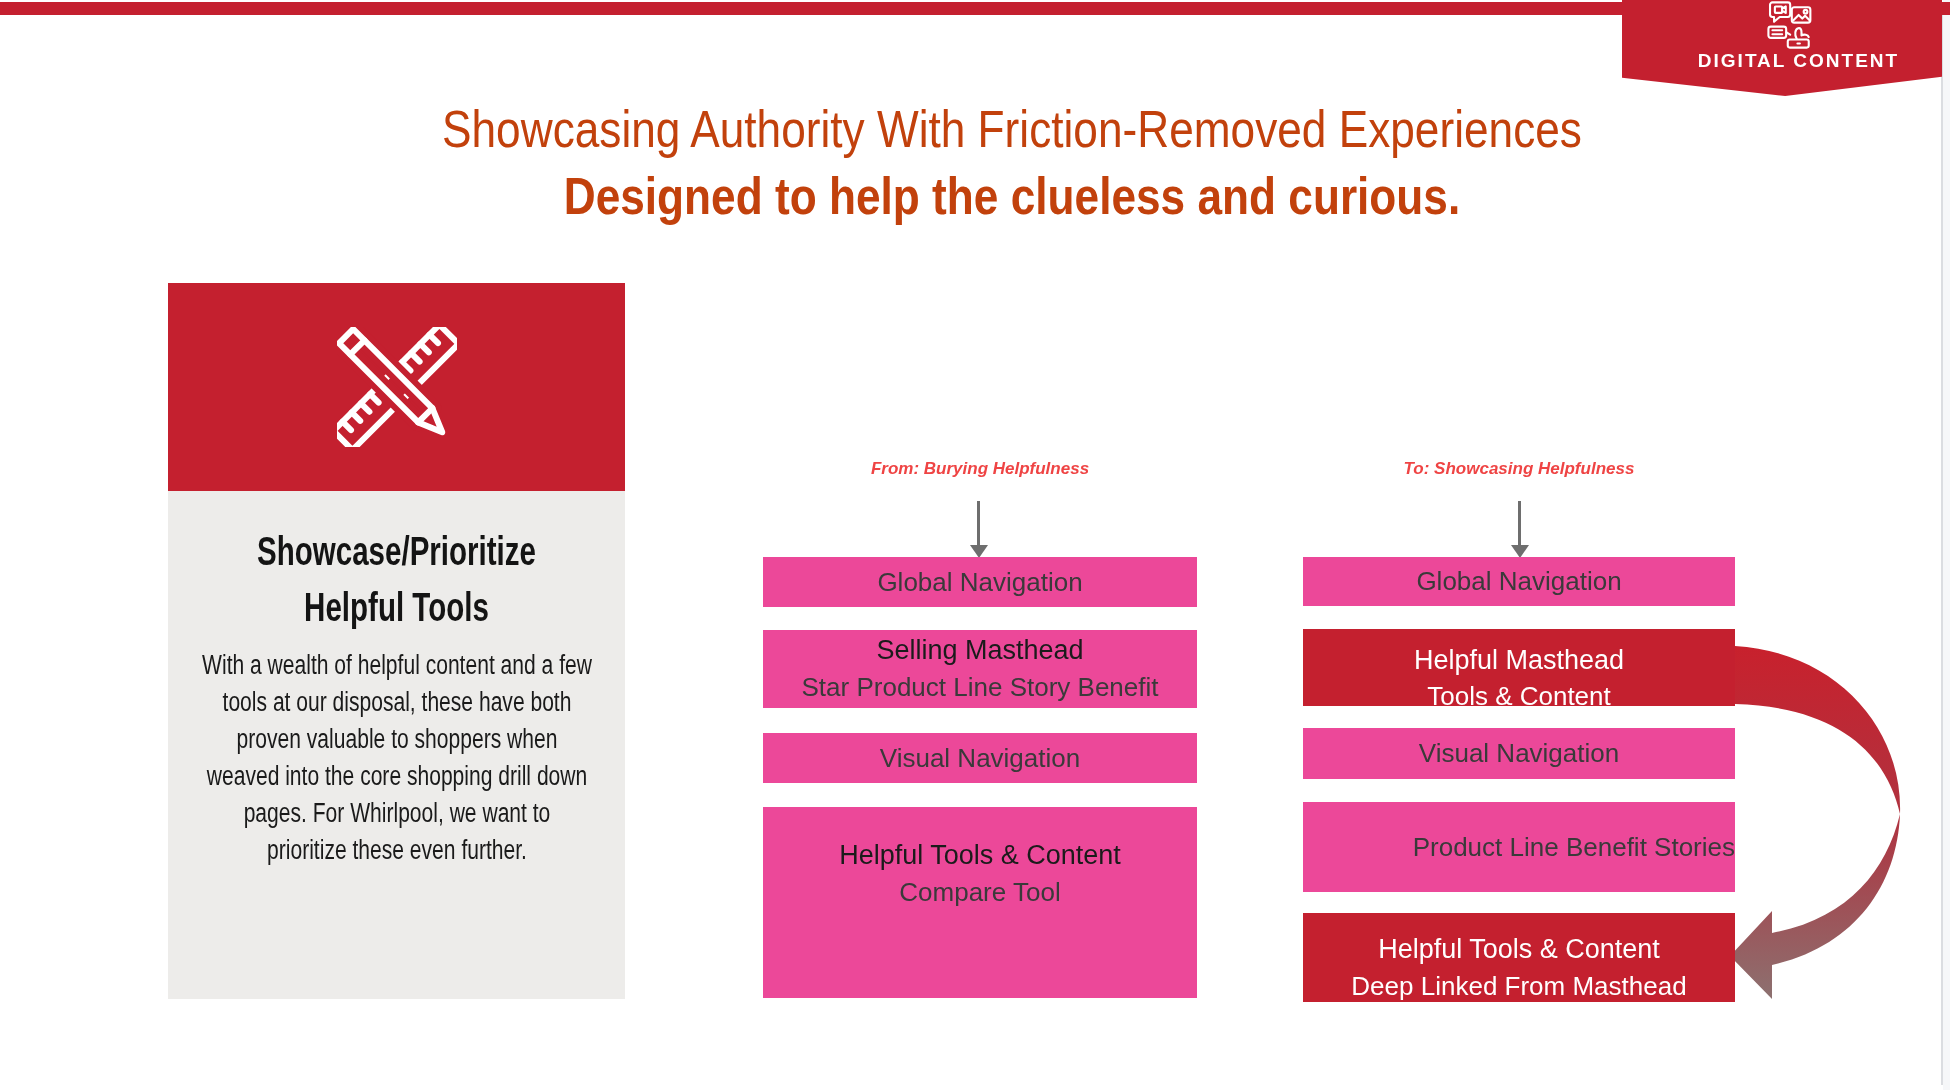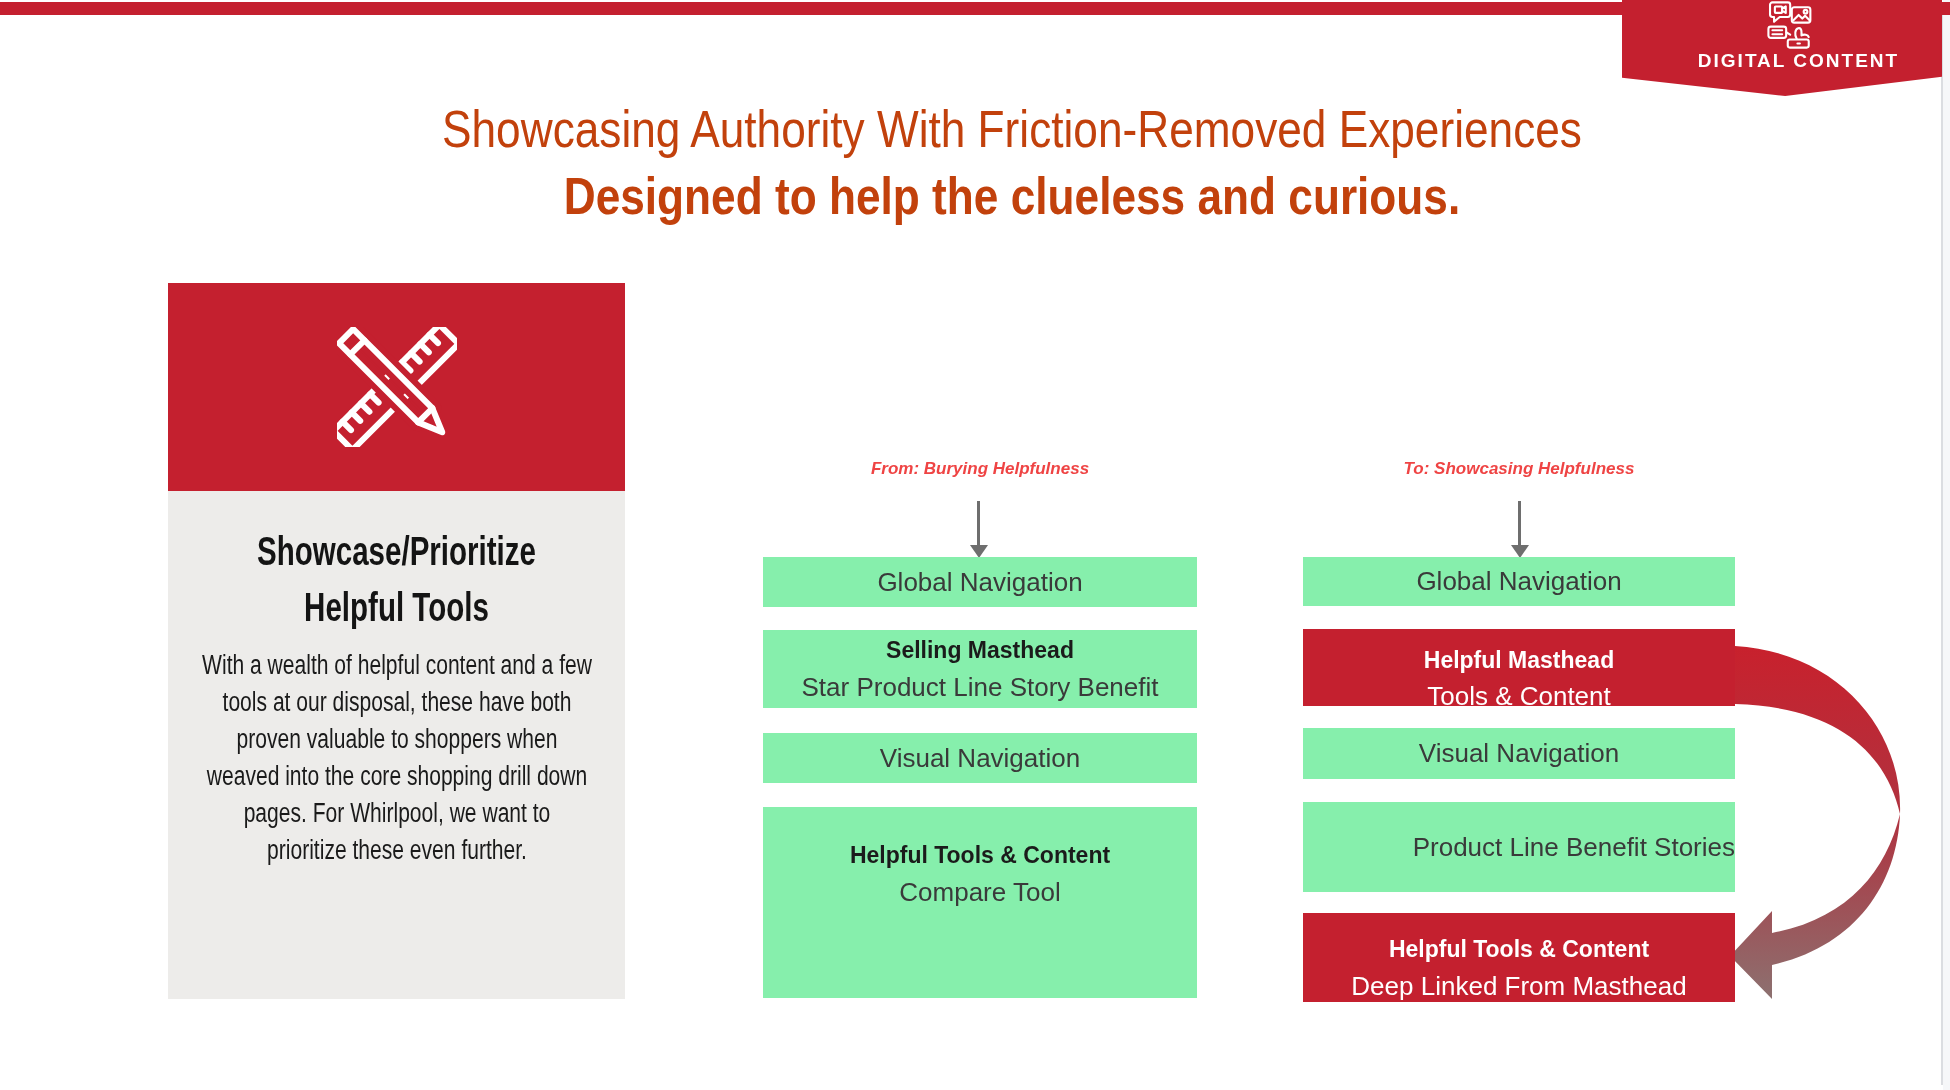--- a/index.html
+++ b/index.html
@@ -35,25 +35,25 @@
   #from-label { left:763px; top:459px; width:434px; }
   #to-label   { left:1303px; top:459px; width:432px; }
   .varrow { position:absolute; width:3px; height:44px; background:#6E6E6E; }
   .varrow::after {
     content:""; position:absolute; left:-7.5px; top:44px;
     border-left:9px solid transparent; border-right:9px solid transparent; border-top:13px solid #6E6E6E;
   }
   #from-arrow { left:977px; top:501px; }
   #to-arrow   { left:1518px; top:501px; }
   .colbox {
-    position:absolute; background:#86efac; color:#3A3A3A; text-align:center;
+    position:absolute; background:#ec4899; color:#3A3A3A; text-align:center;
     display:flex; flex-direction:column; justify-content:center; box-sizing:border-box;
     font-size:26px; line-height:37px;
   }
-  .colbox .t { font-weight:700; color:#1B1B1B; font-size:23px; }
+  .colbox .t { font-weight:400; color:#1B1B1B; font-size:27px; }
   .colbox.red { background:#C4202F; color:#fff; }
   .colbox.red .t { color:#fff;margin-top:20px; }
   .f1 { left:763px;  top:557px; width:434px; height:50px; }
   .f2 { left:763px;  top:630px; width:434px; height:78px; }
   .f3 { left:763px;  top:733px; width:434px; height:50px; }
   .f4 { left:763px;  top:807px; width:434px; height:191px; justify-content:flex-start; padding-top:30px; }
   .t1 { left:1303px; top:557px; width:432px; height:49px; }
   .t2 { left:1303px; top:629px; width:432px; height:77px; line-height:36px; }
   .t3 { left:1303px; top:728px; width:432px; height:51px; }
   .t4 { left:1303px; top:802px; width:432px; height:90px;text-align:right; }

